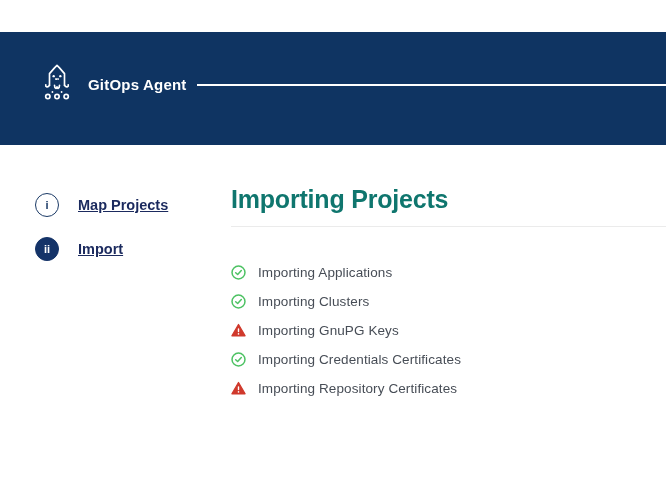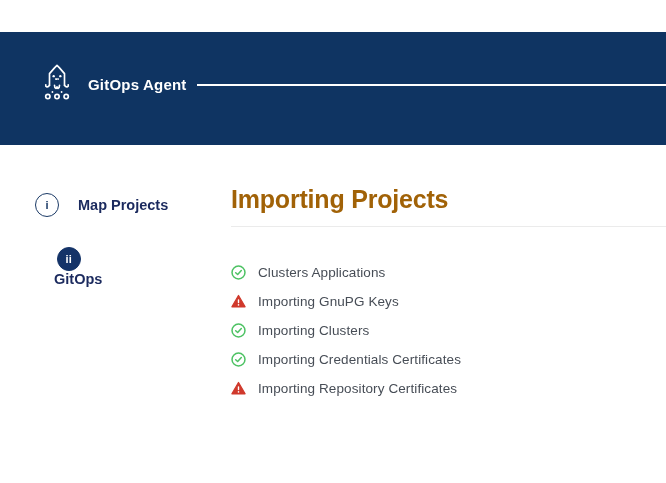--- a/index.html
+++ b/index.html
@@ -25,41 +25,42 @@
     position: absolute; left: 197px; right: 0; top: 52px; height: 2px;
     background: #ffffff;
   }
 
   
   .step {
     position: absolute; left: 35px; display: flex; align-items: center;
     cursor: pointer;
   }
   .step-1 { top: 161px; }
-  .step-2 { top: 215px; flex-direction: column; }
+  .step-2 { top: 205px; }
   .step-circle {
     width: 24px; height: 24px; border-radius: 50%;
     display: flex; align-items: center; justify-content: center;
     font-size: 11px; font-weight: 700; flex: 0 0 auto;
   }
   .step-circle.outlined {
     border: 1.5px solid #1b3a66; color: #1b3a66; background: #ffffff;
   }
   .step-circle.filled {
     border: 1.5px solid #143368; background: #143368; color: #ffffff;
   }
   .step-label {
     margin-left: 19px; font-size: 14.5px; font-weight: 600; color: #1b2a5e;
     white-space: nowrap;
+    text-decoration: underline;
   }
 
   
   .page-title {
     position: absolute; left: 231px; top: 153px;
-    font-size: 25px; font-weight: 700; color: #a16207; letter-spacing: -0.2px;
+    font-size: 25px; font-weight: 700; color: #0f766e; letter-spacing: -0.2px;
     white-space: nowrap;
   }
   .title-divider {
     position: absolute; left: 231px; right: 0; top: 194px; height: 1px;
     background: #ebebeb;
   }
   .status-list {
     position: absolute; left: 231px; top: 226px; right: 20px;
   }
   .status-row {
@@ -106,60 +107,60 @@
     <span class="brand">GitOps Agent</span>
     <span class="header-line"></span>
   </div>
 
   <div class="step step-1">
     <span class="step-circle outlined">i</span>
     <span class="step-label">Map Projects</span>
   </div>
   <div class="step step-2">
     <span class="step-circle filled">ii</span>
-    <span class="step-label">GitOps</span>
+    <span class="step-label">Import</span>
   </div>
 
   <h1 class="page-title">Importing Projects</h1>
   <div class="title-divider"></div>
 
   <div class="status-list">
   <div class="status-row">
     <span class="status-icon">
       <svg width="15" height="15" viewBox="0 0 16 16" fill="none">
         <circle cx="8" cy="8" r="6.9" stroke="#4dc263" stroke-width="1.6"></circle>
         <path d="M5 8.2 L7.1 10.2 L11 5.9" stroke="#4dc263" stroke-width="1.6" stroke-linecap="round" stroke-linejoin="round"></path>
       </svg>
     </span>
 
-    <span class="status-label">Clusters Applications</span>
+    <span class="status-label">Importing Applications</span>
   </div>
 
+
+  <div class="status-row">
+    <span class="status-icon">
+      <svg width="15" height="15" viewBox="0 0 16 16" fill="none">
+        <circle cx="8" cy="8" r="6.9" stroke="#4dc263" stroke-width="1.6"></circle>
+        <path d="M5 8.2 L7.1 10.2 L11 5.9" stroke="#4dc263" stroke-width="1.6" stroke-linecap="round" stroke-linejoin="round"></path>
+      </svg>
+    </span>
+
+    <span class="status-label">Importing Clusters</span>
+  </div>
 
   <div class="status-row">
 
     <span class="status-icon">
       <svg width="15" height="15" viewBox="0 0 16 16">
         <path d="M8 1.6 L15 13.6 L1 13.6 Z" fill="#d0392c" stroke="#d0392c" stroke-width="1.4" stroke-linejoin="round"></path>
         <rect x="7.25" y="5.6" width="1.5" height="4.2" rx="0.7" fill="#ffffff"></rect>
         <circle cx="8" cy="11.6" r="0.85" fill="#ffffff"></circle>
       </svg>
     </span>
     <span class="status-label">Importing GnuPG Keys</span>
-  </div>
-
-  <div class="status-row">
-    <span class="status-icon">
-      <svg width="15" height="15" viewBox="0 0 16 16" fill="none">
-        <circle cx="8" cy="8" r="6.9" stroke="#4dc263" stroke-width="1.6"></circle>
-        <path d="M5 8.2 L7.1 10.2 L11 5.9" stroke="#4dc263" stroke-width="1.6" stroke-linecap="round" stroke-linejoin="round"></path>
-      </svg>
-    </span>
-
-    <span class="status-label">Importing Clusters</span>
   </div>
 
   <div class="status-row">
     <span class="status-icon">
       <svg width="15" height="15" viewBox="0 0 16 16" fill="none">
         <circle cx="8" cy="8" r="6.9" stroke="#4dc263" stroke-width="1.6"></circle>
         <path d="M5 8.2 L7.1 10.2 L11 5.9" stroke="#4dc263" stroke-width="1.6" stroke-linecap="round" stroke-linejoin="round"></path>
       </svg>
     </span>
 

